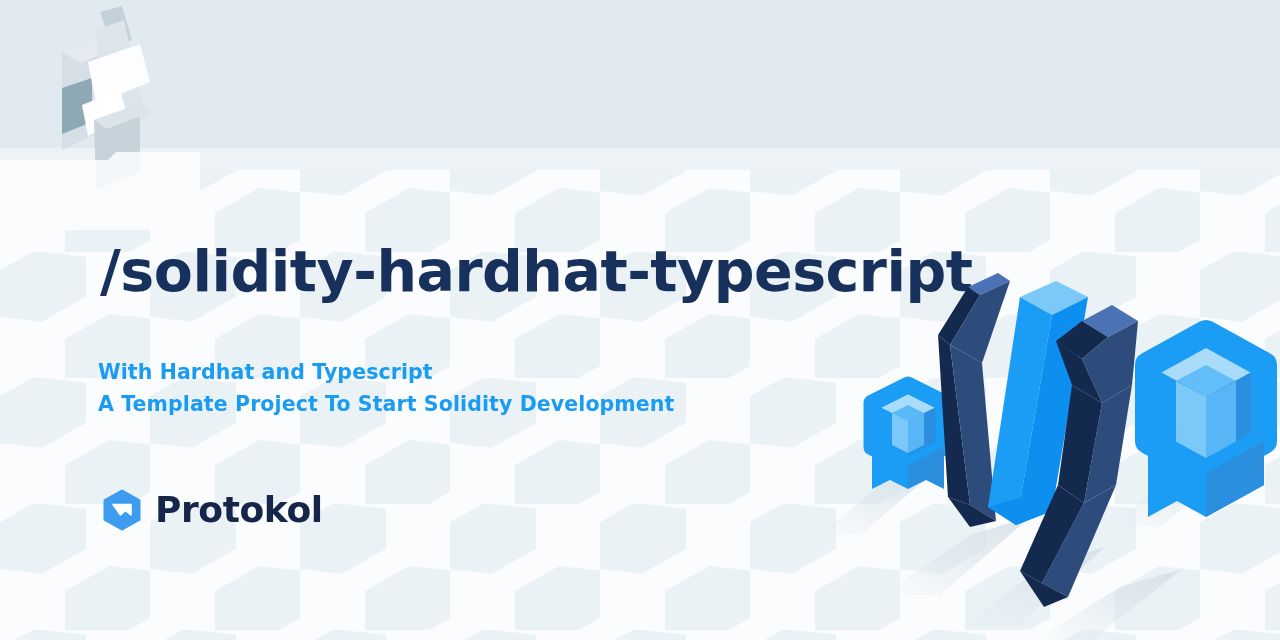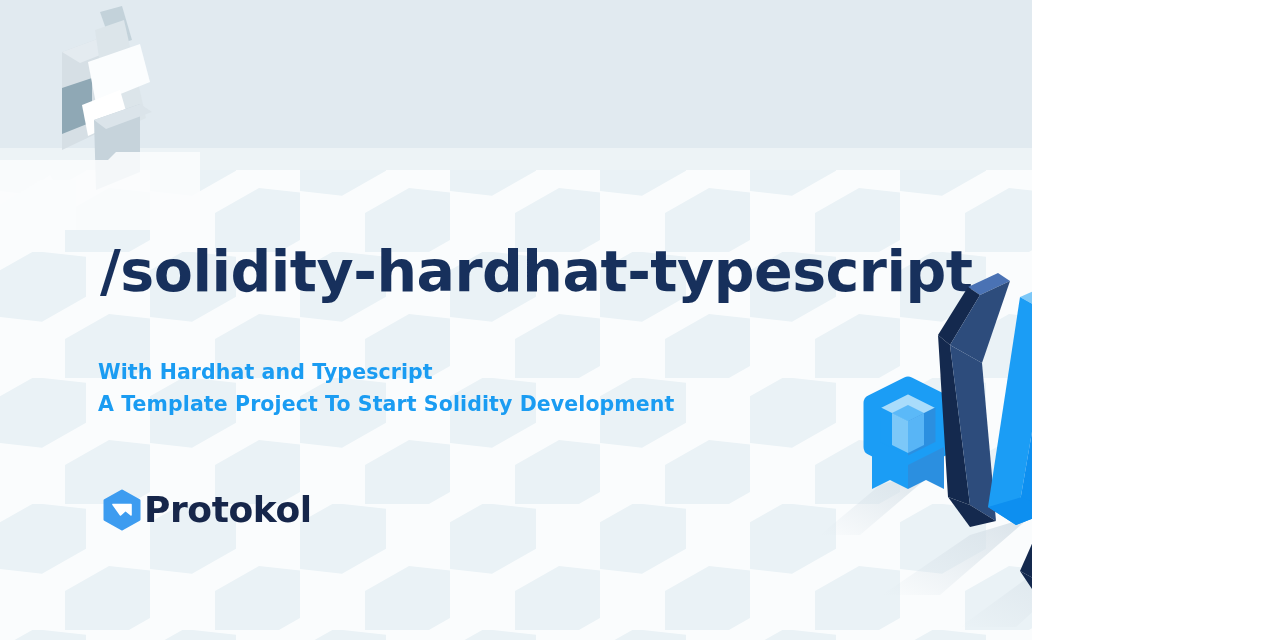--- a/index.html
+++ b/index.html
@@ -2,21 +2,21 @@
 <html><head>
 <meta charset="utf-8">
 <style>
   html, body {
     margin: 0;
     padding: 0;
     background: #ffffff;
   }
   #banner {
     position: relative;
-    width: 1032px;
+    width: 1280px;
     height: 640px;
     overflow: hidden;
     background: #fafcfd;
     font-family: "DejaVu Sans", "Liberation Sans", sans-serif;
     text-decoration: underline;
   }
 
   
   .bg-base {
     position: absolute;
@@ -94,20 +94,21 @@
   }
   .subtitle span { display: block; }
 
   
   .logo {
     position: absolute;
     left: 100px;
     top: 488px;
     display: flex;
     align-items: center;
+    gap: 11px;
   }
   .logo-mark { width: 44px; height: 44px; display: block; }
   .logo-word {
     font-size: 36px;
     font-weight: 700;
     color: #16264a;
     letter-spacing: -0.4px;
     line-height: 1;
   }
 

